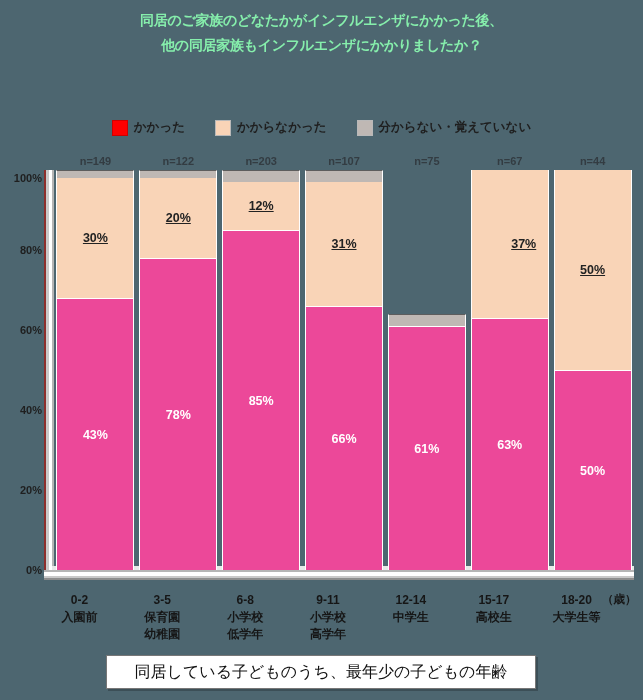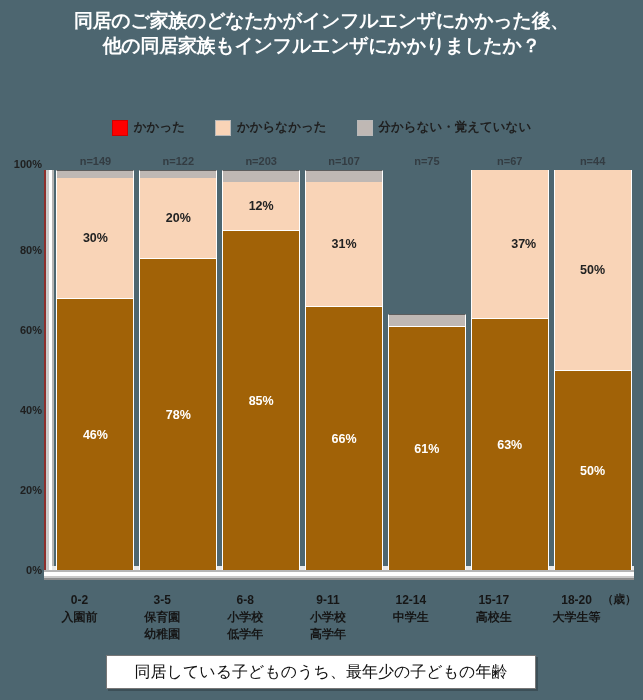--- a/index.html
+++ b/index.html
@@ -15,22 +15,22 @@
     position: relative;
   }
 
   
   #chart-title {
     position: absolute;
     top: 8px;
     left: 0;
     width: 643px;
     text-align: center;
-    color: #ffffff;
-    font-size: 19px;
+    color: #86efac;
+    font-size: 14px;
     font-weight: bold;
     line-height: 25px;
     letter-spacing: -0.3px;
   }
   #chart-title div { white-space: nowrap; }
 
   
   #legend {
     position: absolute;
     top: 119px;
@@ -145,28 +145,28 @@
     box-sizing: border-box;
     position: relative;
     display: flex;
     align-items: center;
     justify-content: center;
     border-left: 1px solid #ffffff;
     border-right: 1px solid #ffffff;
   }
   .seg.gray   { background: #bfb8b4; border-top: 1px solid #5d5d5d; }
   .seg.peach  { background: #f9d4b7; }
-  .seg.red    { background: #a16207; border-top: 1px solid #ffffff; }
+  .seg.red    { background: #ec4899; border-top: 1px solid #ffffff; }
   .seg-label {
     font-size: 12.5px;
     font-weight: bold;
     pointer-events: none;
     white-space: nowrap;
   }
-  .seg.peach .seg-label { color: #222222; }
+  .seg.peach .seg-label { color: #222222; text-decoration: underline; }
   .seg.red   .seg-label { color: #ffffff; }
 
   .nlabel {
     position: absolute;
     bottom: 100%;
     left: 50%;
     transform: translateX(-50%);
     margin-bottom: 3px;
     font-size: 11px;
     font-weight: bold;
@@ -245,37 +245,37 @@
 </div>
 
 <div id="plot">
 
   <div id="yaxis-labels">
       <div class="ytick" style="top: 420px;">0%</div>
       <div class="ytick" style="top: 340px;">20%</div>
       <div class="ytick" style="top: 260px;">40%</div>
       <div class="ytick" style="top: 180px;">60%</div>
       <div class="ytick" style="top: 100px;">80%</div>
-      <div class="ytick" style="top: 14px;">100%</div>
+      <div class="ytick" style="top: 28px;">100%</div>
     </div>
 
   <div id="axis-wall"></div>
   <div id="axis-floor-back"></div>
   <div id="axis-floor"></div>
 
   <div id="bars">
       <div class="bar-col">
         <div class="bar-stack" style="height: 400px;">
           <span class="nlabel">n=149</span>
           <div class="seg gray" style="height: 8px;"></div>
           <div class="seg peach" style="height: 120px;">
             <span class="seg-label">30%</span>
           </div>
           <div class="seg red" style="height: 272px;">
-            <span class="seg-label">46%</span>
+            <span class="seg-label">43%</span>
           </div>
         </div>
       </div>
       <div class="bar-col">
         <div class="bar-stack" style="height: 400px;">
           <span class="nlabel">n=122</span>
           <div class="seg gray" style="height: 8px;"></div>
           <div class="seg peach" style="height: 80px;">
             <span class="seg-label">20%</span>
           </div>

